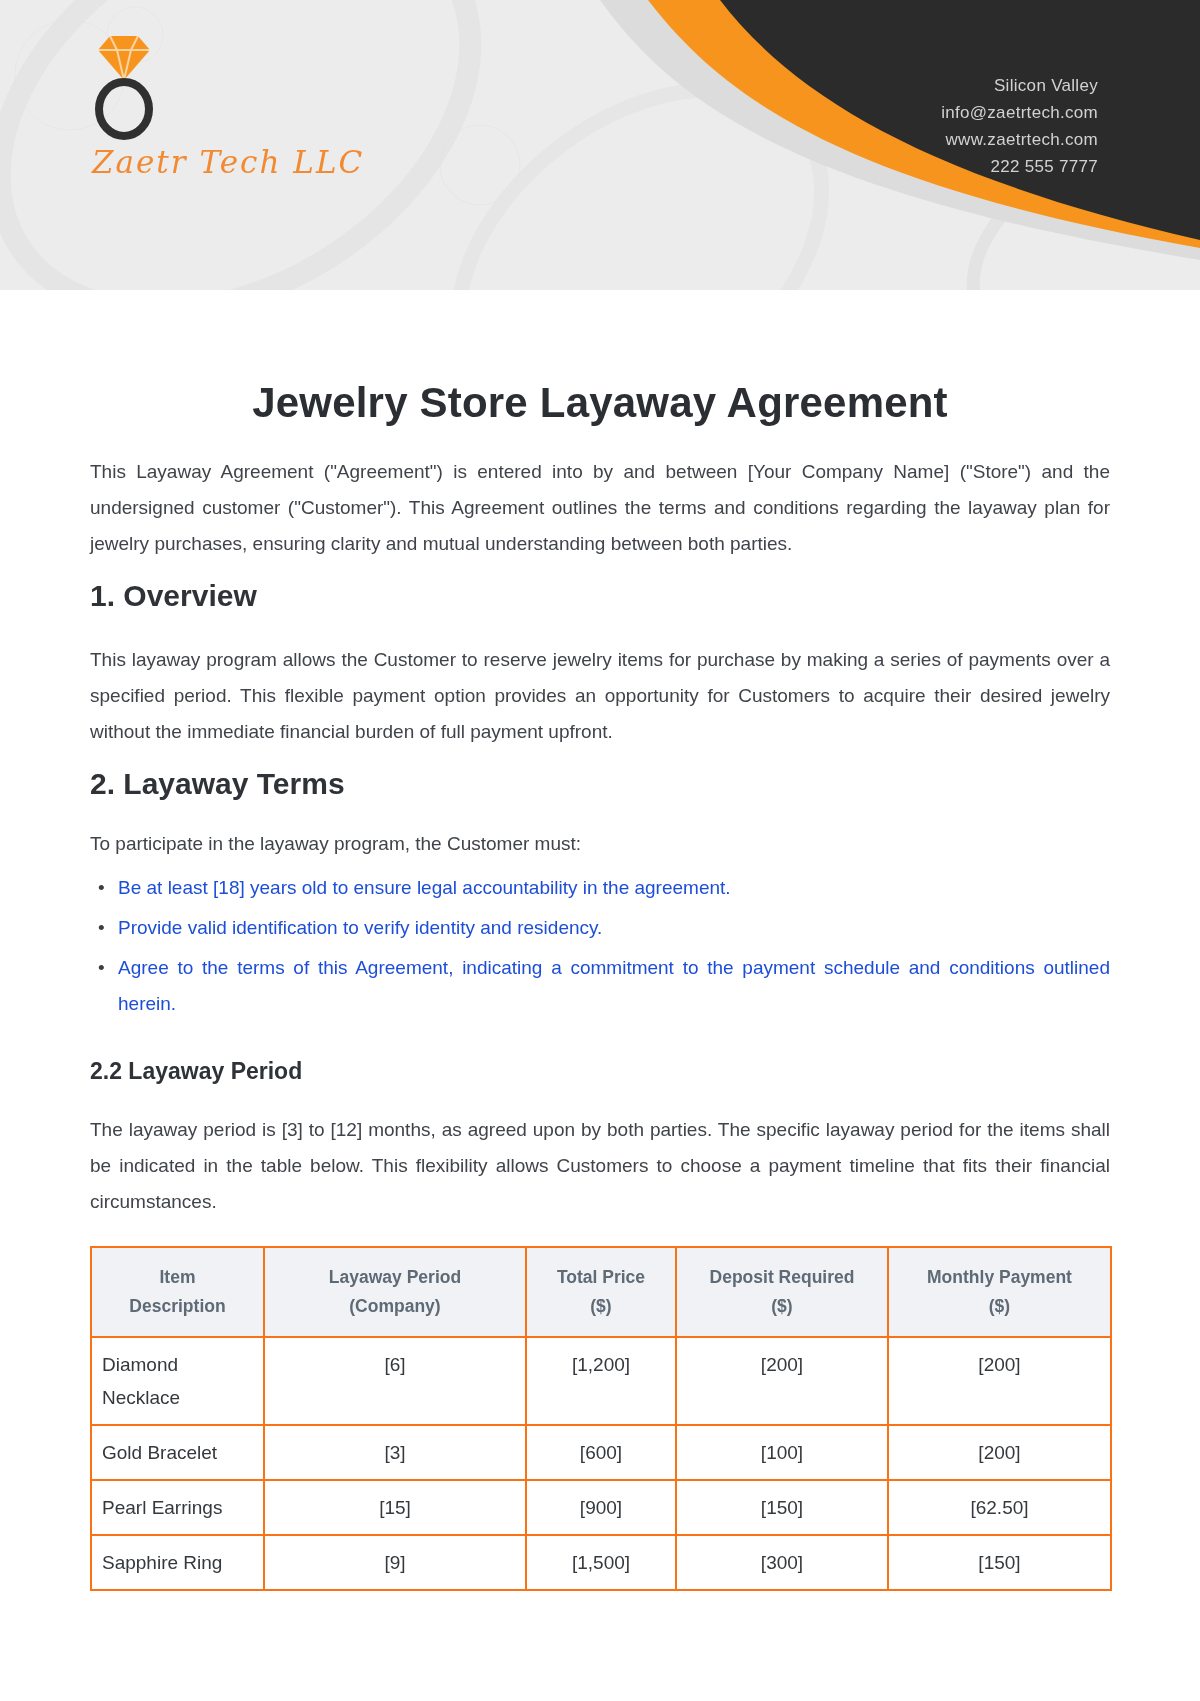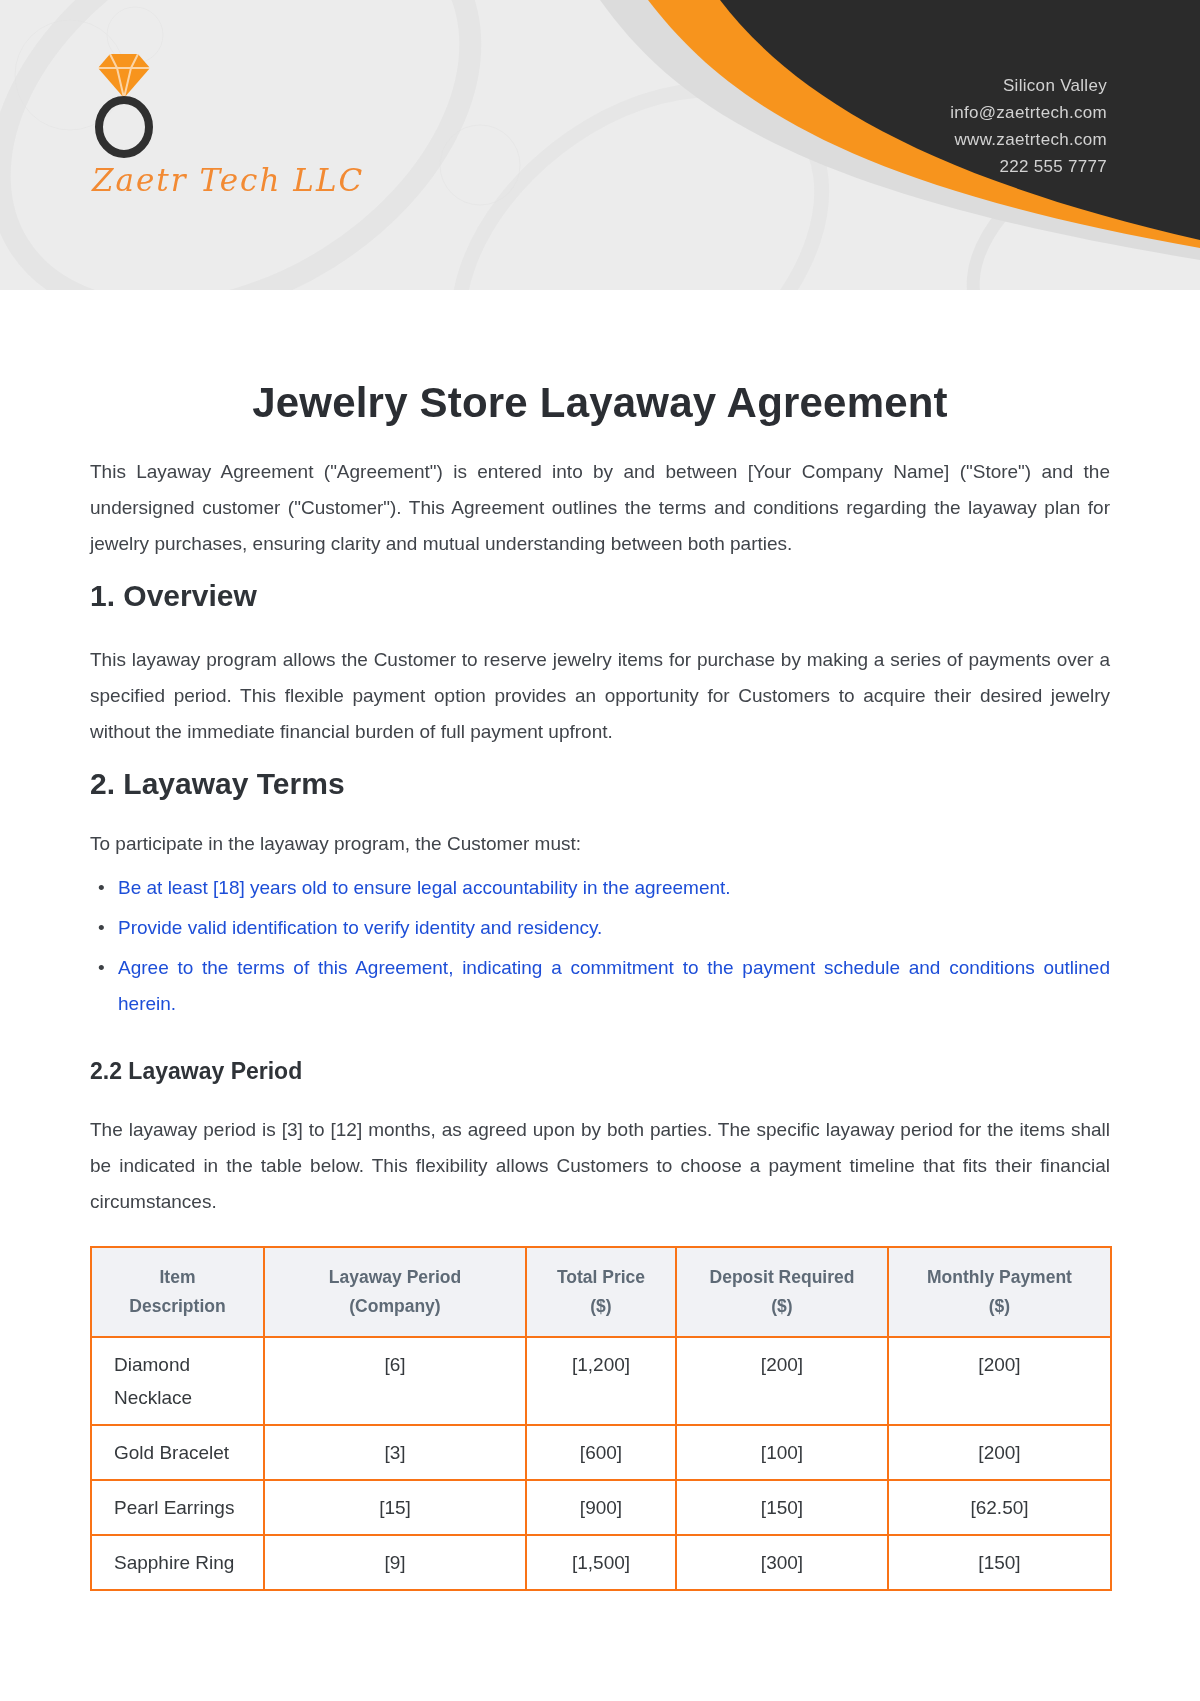--- a/index.html
+++ b/index.html
@@ -6,30 +6,30 @@
   html,body { background:#ffffff; }
   .page {
     position:relative; width:1200px; height:1701px; overflow:hidden;
     background:#ffffff; font-family:"Liberation Sans", sans-serif; color:#3f4347;
   }
 
   
   .letterhead { position:relative; width:1200px; height:290px; background:#ececec; overflow:hidden; }
   .letterhead svg.decor { position:absolute; inset:0; display:block; }
 
-  .logo { position:absolute; left:88px; top:50px; }
+  .logo { position:absolute; left:88px; top:32px; }
   .logo-mark { display:block; }
   .logo-text {
     margin-top:4px; margin-left:4px;
     font-family:"DejaVu Serif", serif; font-style:italic;
     font-size:31px; color:#f28a33; letter-spacing:2px; white-space:nowrap;
   }
 
   .contact {
-    position:absolute; top:72px; right:93px; text-align:right;
+    position:absolute; top:72px; right:102px; text-align:right;
     font-size:17px; line-height:27px; color:#d2d2d2; letter-spacing:.3px;
   }
 
   
   .content { padding:0 90px; }
   h1.doc-title {
     margin-top:88px; text-align:center;
     font-size:42px; line-height:50px; font-weight:700; color:#2b2e33; letter-spacing:.2px;
   }
   p.body-par { margin-top:26px; font-size:19px; line-height:36px; text-align:justify; color:#40444a; }
@@ -46,21 +46,21 @@
 
   
   table.layaway { width:100%; margin-top:26px; border-collapse:collapse; table-layout:fixed; }
   table.layaway th, table.layaway td { border:2px solid #f97316; }
   table.layaway th {
     background:#f1f2f5; color:#5e6a76; font-weight:700;
     font-size:17.5px; line-height:29px; text-align:center; padding:15px 10px;
   }
   table.layaway td {
     font-size:19px; line-height:33px; color:#35393d;
-    padding:10px 22px; text-align:center; vertical-align:top; background:#ffffff;
+    padding:10px 10px; text-align:center; vertical-align:top; background:#ffffff;
   }
   table.layaway td.item { text-align:left; }
 </style>
 </head>
 <body>
 
 <div class="page">
 
   <header class="letterhead">
     <svg class="decor" width="1200" height="290" viewBox="0 0 1200 290">

